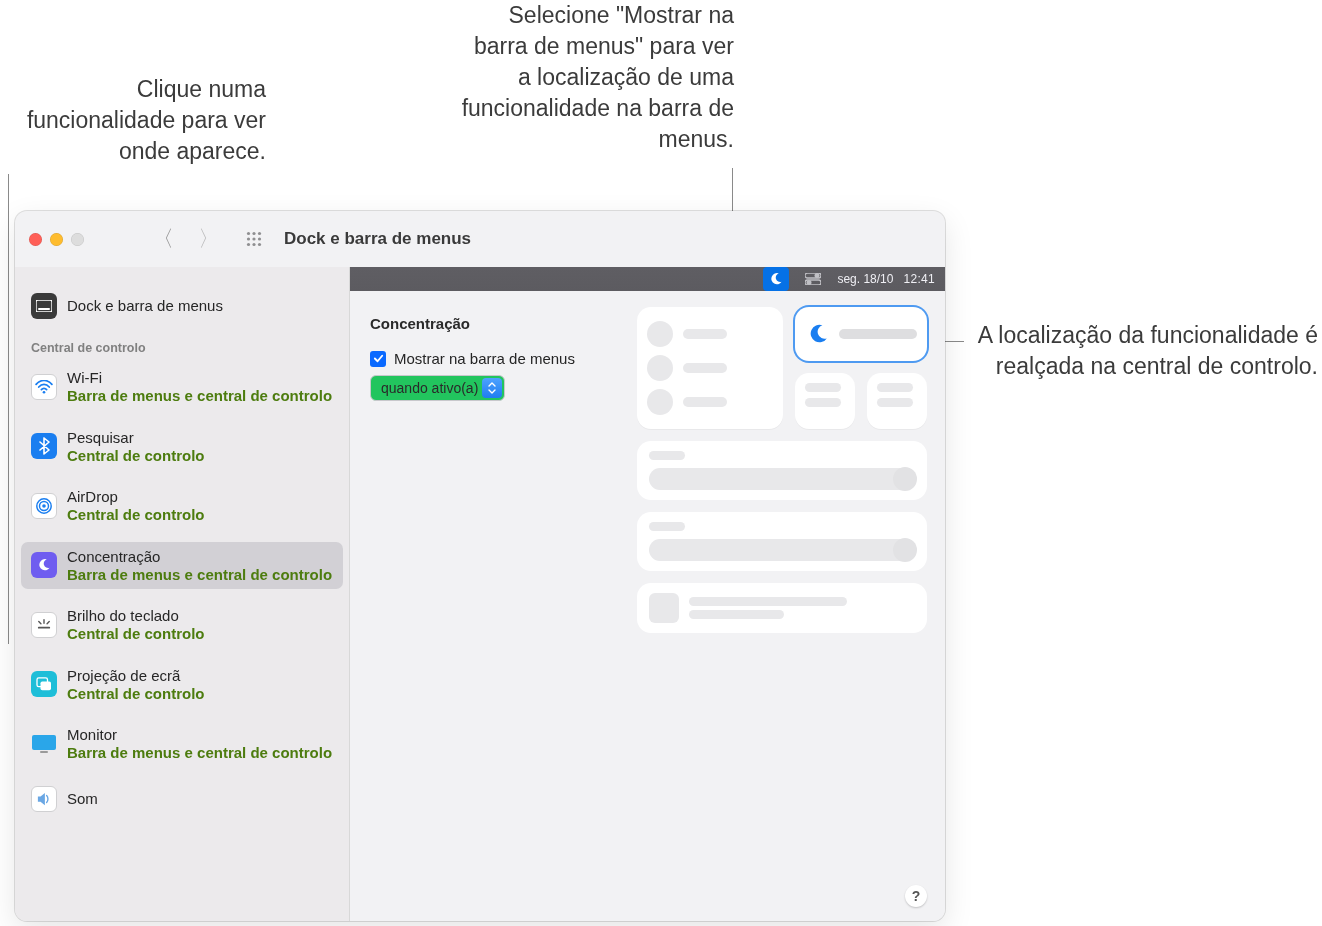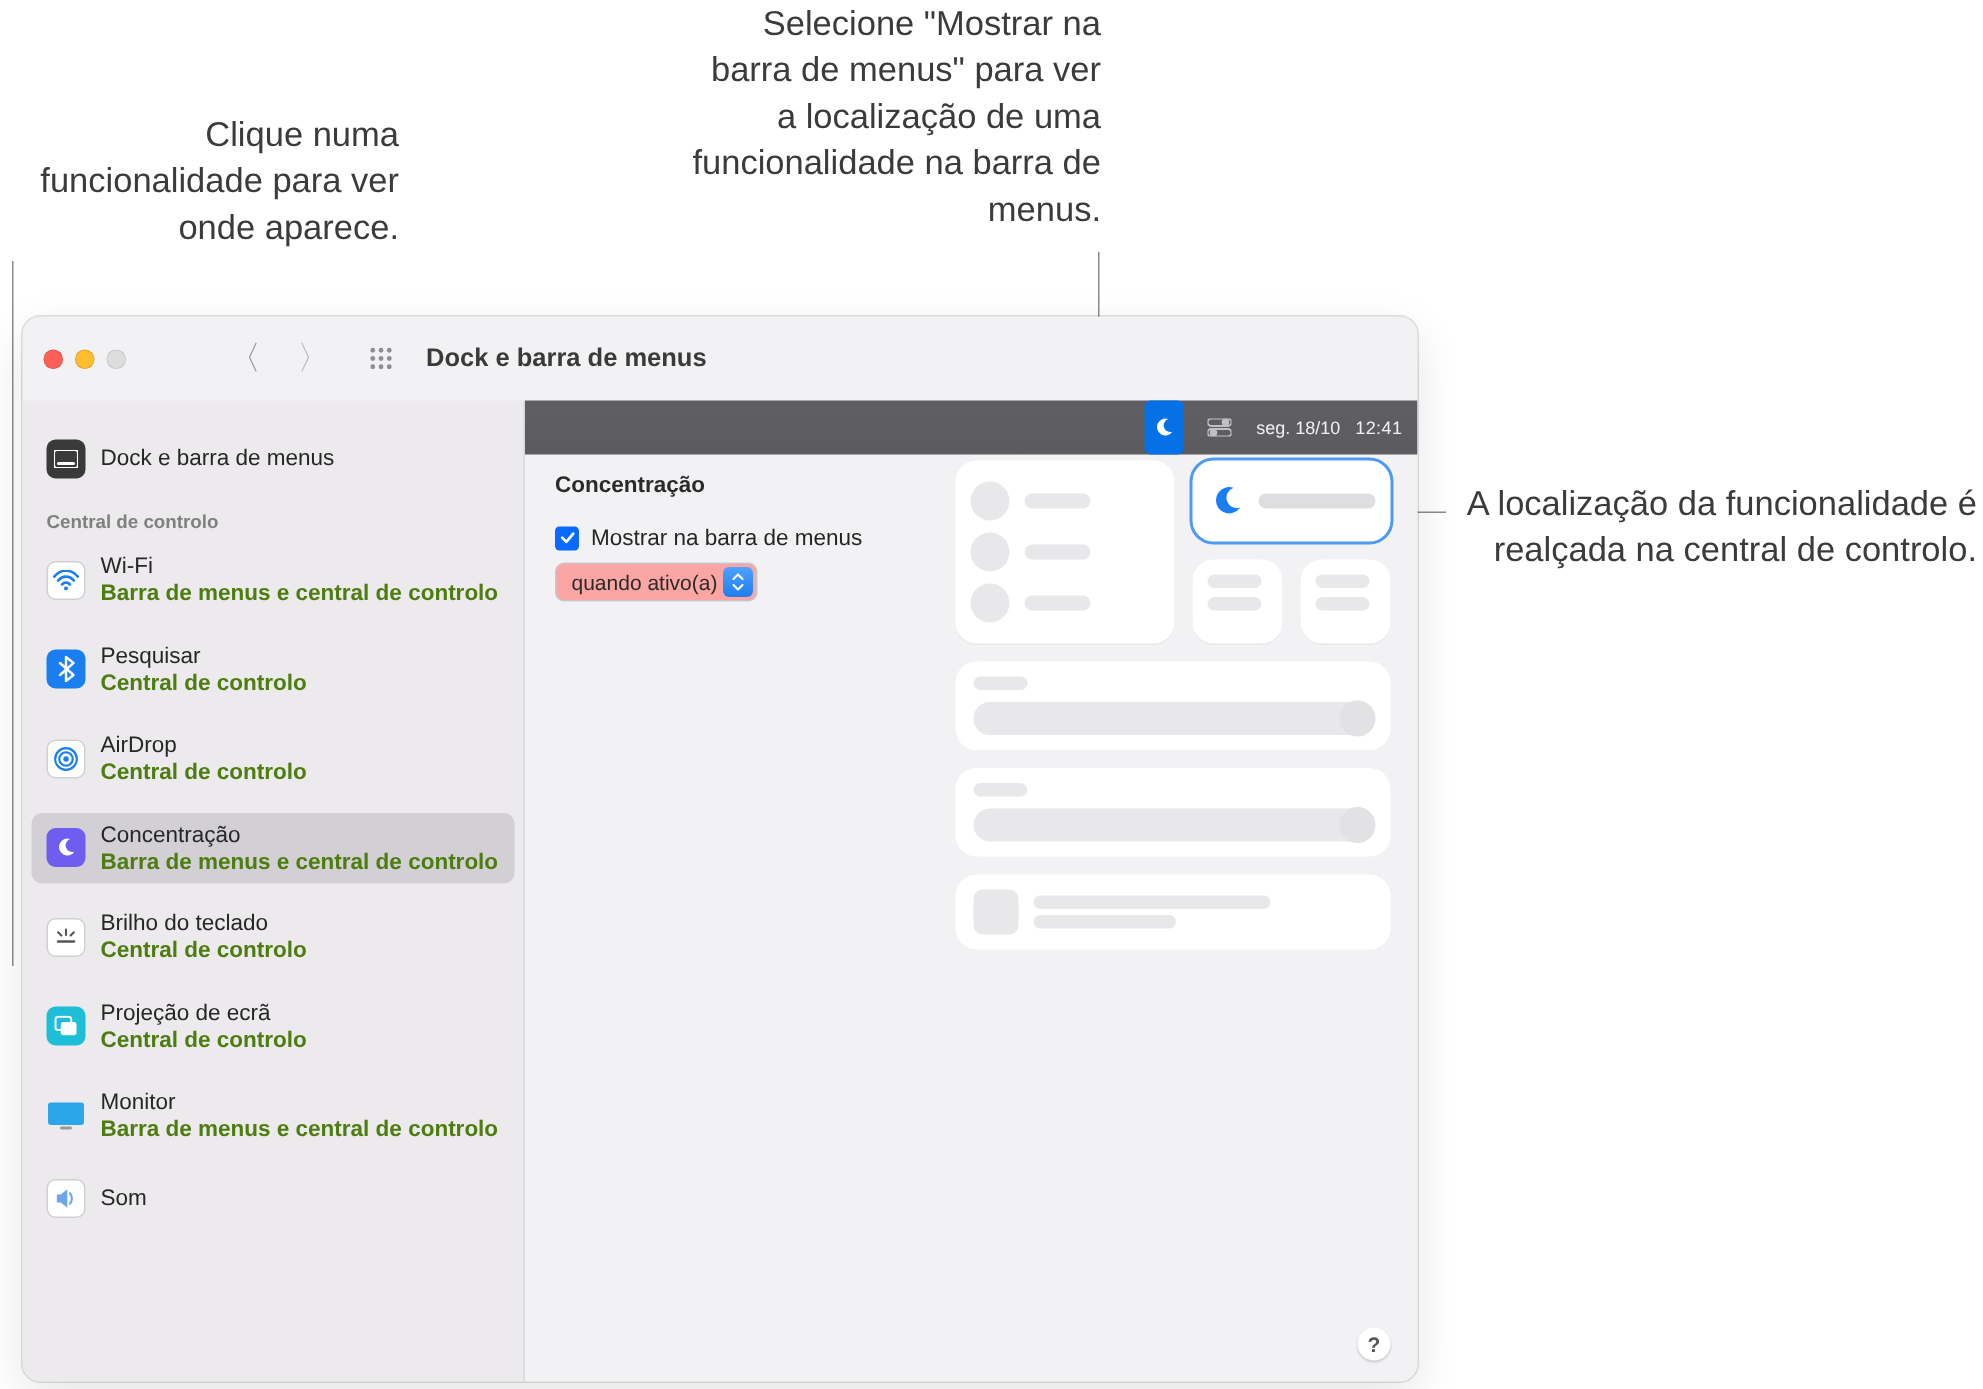--- a/index.html
+++ b/index.html
@@ -133,21 +133,21 @@
     background: var(--window-bg);
     position:relative;
     display:flex;
     padding:0;
   }
 
   
   .menubar-preview {
     position:absolute;
     left:0; right:0; top:0;
-    height:36px;
+    height:24px;
     background: linear-gradient(#5f5e63,#5c5b60);
     display:flex;
     align-items:center;
     justify-content:flex-end;
     padding:0 10px;
     gap:10px;
     color:#efeff4;
     font-size:12px;
   }
   .menubar-preview .time { letter-spacing:0.3px;}
@@ -160,21 +160,21 @@
   .form-title { font-weight:700; font-size:15px; color:#2a2a2a;}
   .form-desc { font-size:13px; color:var(--subtext); line-height:1.35; margin-top:4px;}
   .chk-row { display:flex; align-items:center; gap:8px; margin-top:18px; font-size:15px;}
   .chk {
     width:16px; height:16px; border-radius:3px; background:var(--check-blue);
     display:flex; align-items:center; justify-content:center; color:#fff; font-size:12px;
   }
   .select-like {
     margin-top:8px;
     height:26px; display:inline-flex; align-items:center;
-    background:#fca5a5; border:1px solid #c8c8cc; border-radius:6px;
+    background:#22c55e; border:1px solid #c8c8cc; border-radius:6px;
     font-size:14px; padding:0 26px 0 10px;
     position:relative; color:#2a2a2a;
   }
   .select-like .knob {
     position:absolute; right:2px; top:2px; bottom:2px; width:20px;
     border-radius:4px; background:linear-gradient(#4ea2ff,#1f7df0);
     display:flex; align-items:center; justify-content:center; color:#fff; font-size:10px;
   }
 
   

